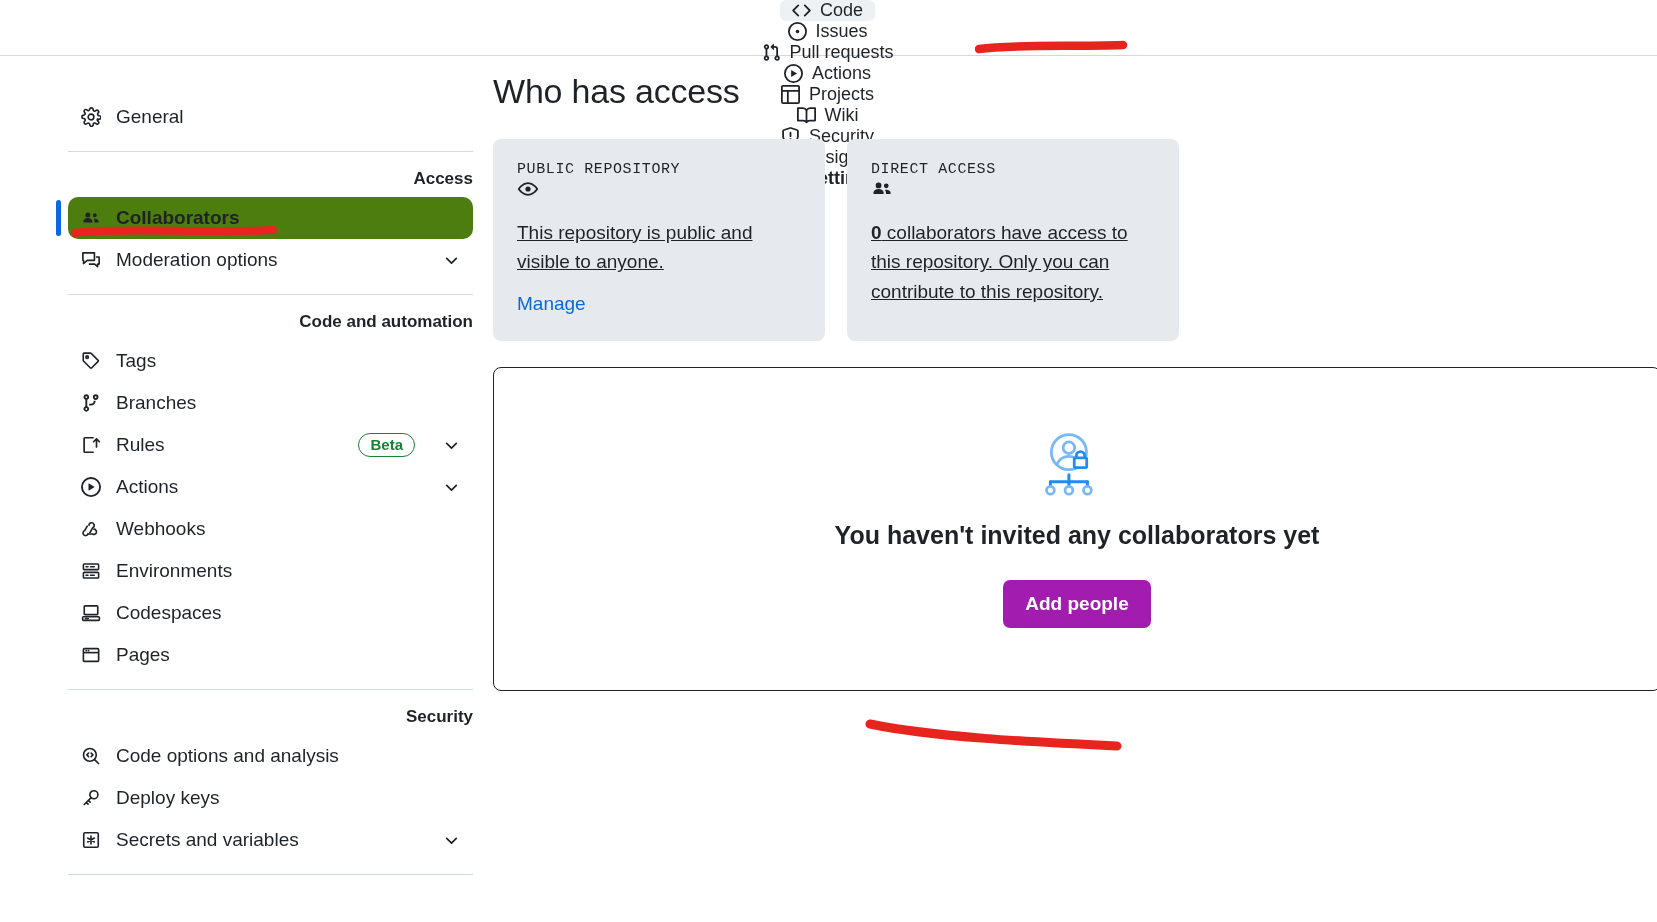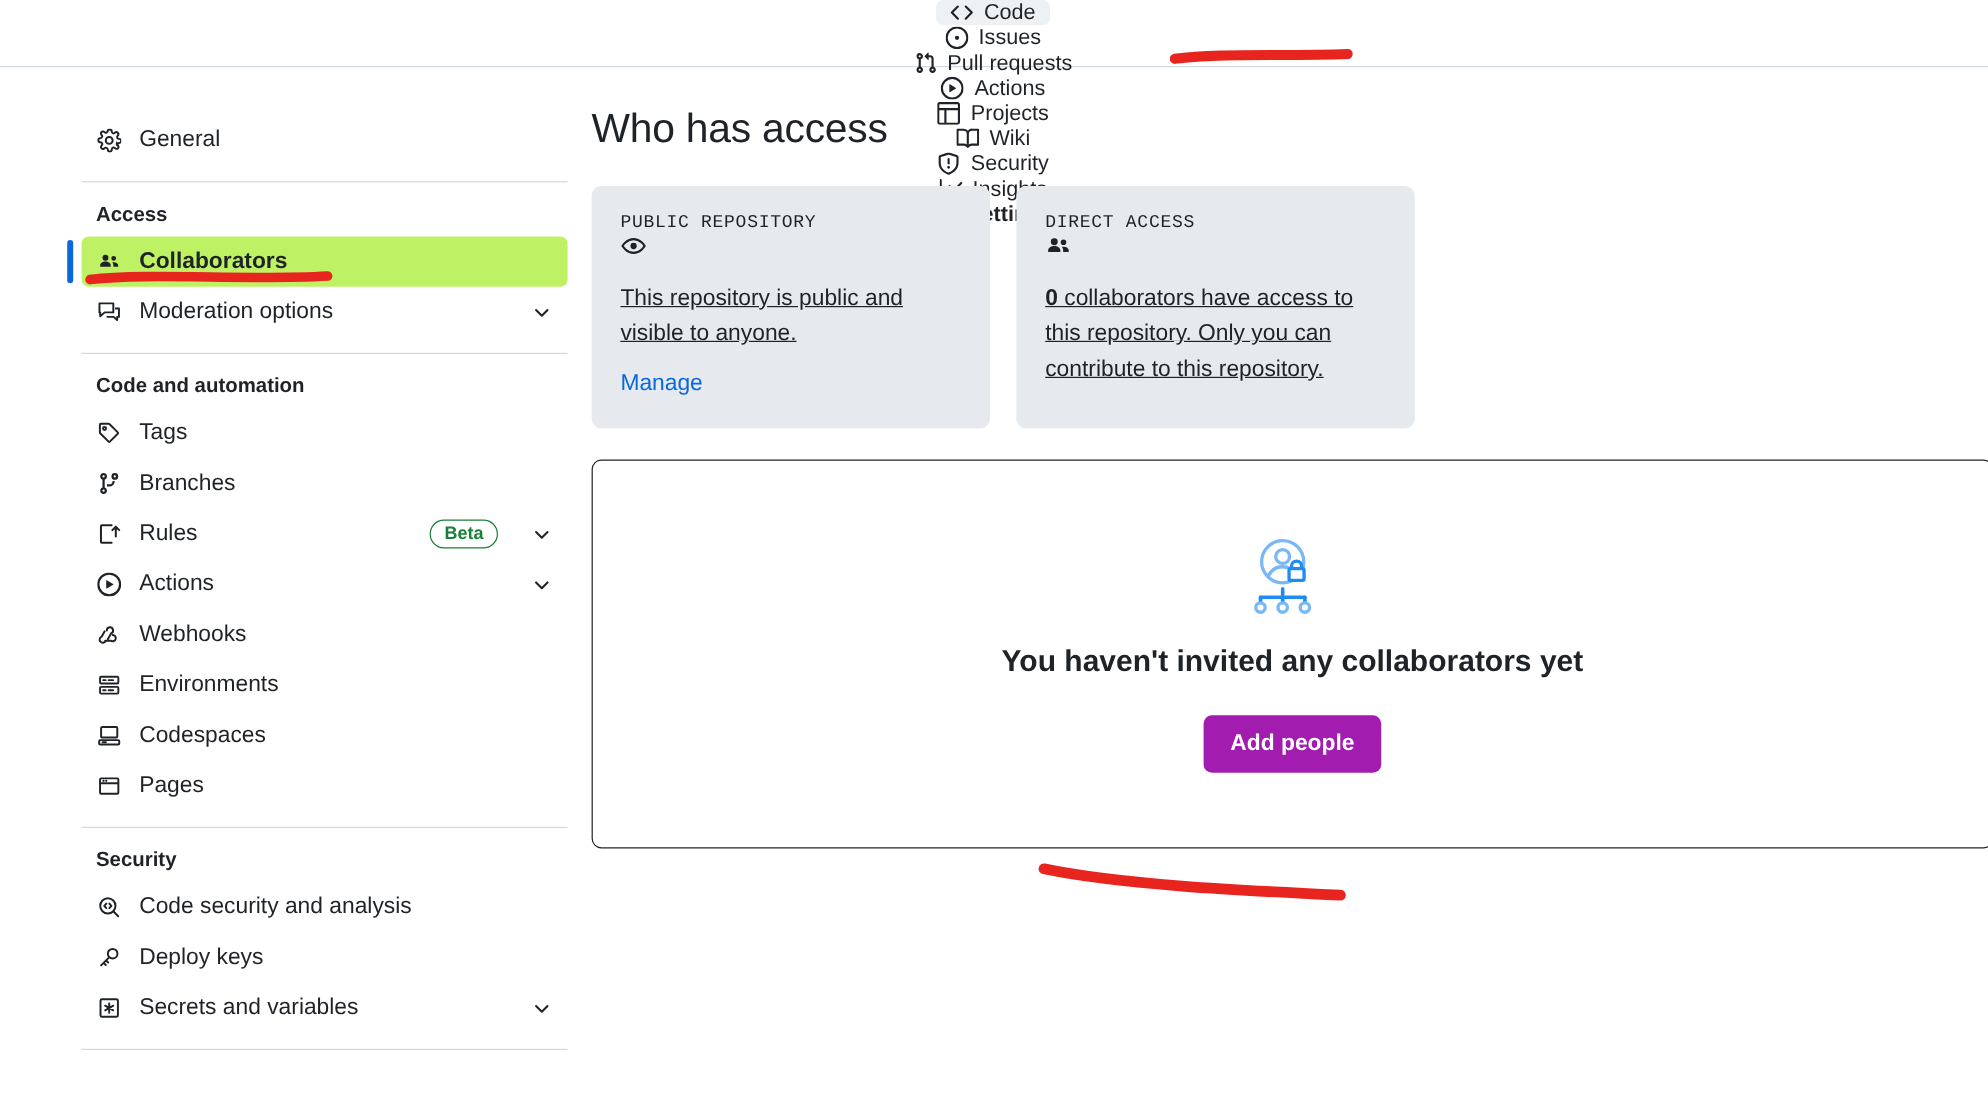--- a/index.html
+++ b/index.html
@@ -33,36 +33,36 @@
   .sidebar { position: absolute; left: 68px; top: 96px; width: 405px; }
   .side-row {
     display: flex; align-items: center; gap: 14px;
     height: 42px; padding: 0 12px 0 12px;
     border-radius: 6px; font-size: 19px; color: #1f2328;
     cursor: pointer; position: relative;
   }
   .side-row .ico { width: 22px; flex: 0 0 22px; display: inline-flex; align-items: center; justify-content: center; }
   .side-row .ico svg { width: 20px; height: 20px; display: block; }
   .side-row .lbl { flex: 1 1 auto; }
-  .side-row.current { background: #bef264; font-weight: 700; }
+  .side-row.current { background: #4d7c0f; font-weight: 700; border-radius: 10px; }
   .side-row.current::before {
     content: ""; position: absolute; left: -12px; top: 3px;
     width: 5px; height: 36px; background: #0969da; border-radius: 3px;
   }
   .chev { width: 20px; height: 20px; flex: 0 0 20px; display: inline-flex; align-items: center; justify-content: center; }
   .chev svg { width: 17px; height: 17px; }
   .beta-pill {
     border: 1px solid #1a7f37; color: #1a7f37; font-size: 15px; font-weight: 700;
     border-radius: 999px; padding: 2px 11px; margin-right: 12px; line-height: 1.25;
   }
   .side-divider { height: 1px; background: #d1d9e0; margin: 13px 0 13px 0; }
-  .side-group-title { font-size: 17px; font-weight: 700; color: #1f2328; padding: 4px 0 8px 12px; }
+  .side-group-title { font-size: 17px; font-weight: 700; color: #1f2328; padding: 4px 0 8px 12px; text-align: right; }
 
   
-  .main { position: absolute; left: 493px; top: 88px; width: 1090px; }
+  .main { position: absolute; left: 493px; top: 72px; width: 1090px; }
   .h-who { font-size: 34px; font-weight: 400; color: #1f2328; letter-spacing: -0.2px; }
   .cards { display: flex; gap: 22px; margin-top: 28px; }
   .card { background: #e6eaef; border-radius: 8px; padding: 22px 24px 26px 24px; width: 332px; }
   .card-head { display: flex; align-items: flex-start; justify-content: space-between; flex-direction: column; }
   .card-kicker {
     font-family: "Liberation Mono", monospace;
     font-size: 15px; letter-spacing: 0.6px; color: #1f2328;
   }
   .card-ico svg { width: 22px; height: 22px; display: block; }
   .card-body { margin-top: 18px; font-size: 19px; line-height: 1.55; color: #1f2328; text-decoration: underline; }
@@ -323,21 +323,21 @@
     <div class="side-group-title">Security</div>
 
     <div class="side-row">
       <span class="ico">
         <svg viewBox="0 0 16 16" fill="none" stroke="#1f2328" stroke-width="1.3" stroke-linecap="round" stroke-linejoin="round">
             <circle cx="7.1" cy="7.1" r="5.1"></circle>
             <path d="M10.9 10.9 14 14"></path>
             <path d="M6.1 5.6 4.7 7.1l1.4 1.5M8.1 5.6l1.4 1.5-1.4 1.5"></path>
           </svg>
       </span>
-      <span class="lbl">Code security and analysis</span>
+      <span class="lbl">Code options and analysis</span>
     </div>
 
     <div class="side-row">
       <span class="ico">
         <svg viewBox="0 0 16 16" fill="none" stroke="#1f2328" stroke-width="1.3" stroke-linecap="round" stroke-linejoin="round">
             <circle cx="10.3" cy="5.4" r="3.2"></circle>
             <path d="M8.1 7.7 2.6 13.2M4.3 11.5l1.4 1.4M5.9 9.9l1.4 1.4"></path>
           </svg>
       </span>
       <span class="lbl">Deploy keys</span>

